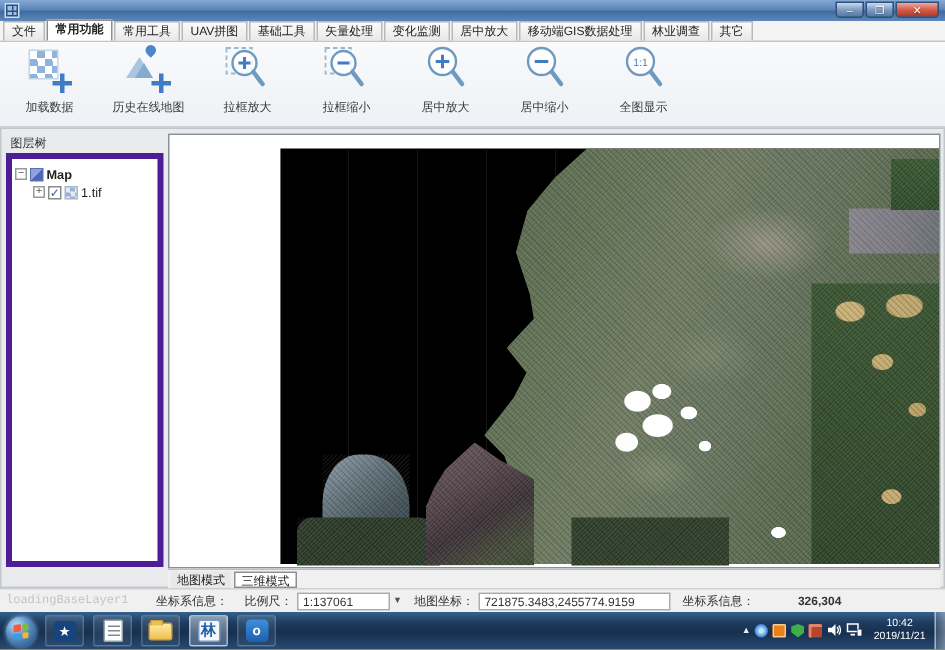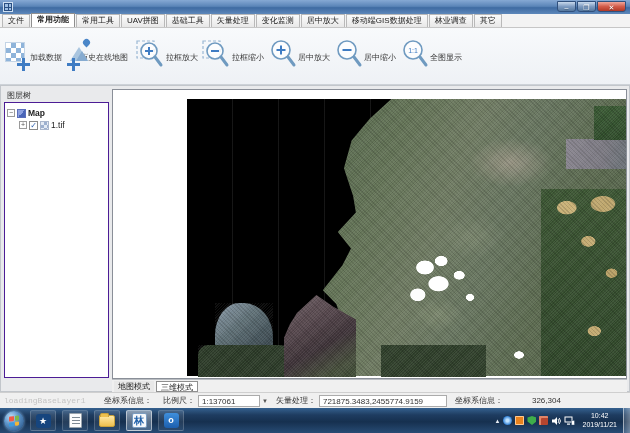--- a/index.html
+++ b/index.html
@@ -22,40 +22,40 @@
   .tabstrip{position:absolute;left:0;top:14px;width:630px;height:14px;background:#f3f3f3;border-bottom:1px solid #c6c6c6;
     display:flex;align-items:flex-end;padding-left:2px;}
   .rtab{height:13px;line-height:12px;font-size:8px;color:#222;padding:0 5px;margin-right:1px;
     border:1px solid #b9b9b9;border-bottom:none;background:linear-gradient(#fbfbfb,#e8e8e8);white-space:nowrap;}
   .rtab.active{background:#fff;font-weight:bold;height:14px;border-color:#8f8f8f;}
 
   
   .toolbar{position:absolute;left:0;top:28px;width:630px;height:57px;
     background:linear-gradient(#f8fafc,#eef1f5);border-bottom:1px solid #cdd2d8;
     display:flex;align-items:flex-start;padding:2px 0 0 4px;gap:8px;}
-  .tool{width:58px;height:52px;display:flex;flex-direction:row;align-items:center;justify-content:flex-start;}
+  .tool{width:58px;height:52px;display:flex;flex-direction:column;align-items:center;justify-content:flex-start;}
   .tool .ticon{width:30px;height:34px;position:relative;display:block;}
   .tool .tlabel{font-size:8px;color:#3a3a3a;margin-top:2px;white-space:nowrap;}
   
   .checker{position:absolute;left:1px;top:3px;width:20px;height:20px;border:1px solid #c3d4e6;
     background:repeating-conic-gradient(#8fb4da 0% 25%,#ffffff 0% 50%) 0 0/10px 10px;}
   .cross{position:absolute;width:13px;height:13px;}
   .cross::before,.cross::after{content:"";position:absolute;background:#3f7cc3;}
   .cross::before{left:5px;top:0;width:3px;height:13px;}
   .cross::after{left:0;top:5px;width:13px;height:3px;}
   .cross.br{right:0;bottom:2px;}
   
   .mtn{position:absolute;left:0;top:8px;width:0;height:0;border-left:9px solid transparent;border-right:9px solid transparent;border-bottom:14px solid #a9c5df;}
   .mtn2{position:absolute;left:6px;top:12px;width:0;height:0;border-left:6px solid transparent;border-right:6px solid transparent;border-bottom:10px solid #7fa6cc;border-bottom-color:#86abd0;}
   .pin{position:absolute;left:13px;top:0px;width:7px;height:7px;border-radius:50% 50% 50% 0;transform:rotate(-45deg);background:#4a86c8;}
 
   
   .workspace{position:absolute;left:0;top:85px;width:630px;height:307px;background:#e9eaec;border:1px solid #c2c6cb;}
   .panel-title{position:absolute;left:6px;top:4px;font-size:8px;color:#333;}
-  .tree-box{position:absolute;left:3px;top:16px;width:105px;height:276px;background:#fff;border:1px solid #4c1d95;font-size:8.5px;color:#222;padding:4px 2px;}
+  .tree-box{position:absolute;left:3px;top:16px;width:105px;height:276px;background:#fff;border:4px solid #4c1d95;font-size:8.5px;color:#222;padding:4px 2px;}
   .trow{display:flex;align-items:center;height:12px;gap:2px;}
   .trow.indent{padding-left:12px;}
   .expander{width:8px;height:8px;border:1px solid #9a9a9a;font-size:7px;line-height:6px;text-align:center;color:#555;background:#fdfdfd;flex:0 0 auto;}
   .lyr-map-icon{width:9px;height:9px;flex:0 0 auto;background:linear-gradient(135deg,#8ea2e0 50%,#4a66b8 50%);border:1px solid #5b6fbb;}
   .cbx{width:9px;height:9px;border:1px solid #8a8a8a;background:#fff;font-size:8px;line-height:8px;color:#2f62b0;text-align:center;flex:0 0 auto;}
   .raster-ic{width:9px;height:9px;flex:0 0 auto;background:repeating-conic-gradient(#9db0cf 0% 25%,#e4eaf4 0% 50%) 0 0/6px 6px;border:1px solid #aab6cc;}
   .tname{white-space:nowrap;}
   .tname.bold{font-weight:bold;}
 
   
@@ -109,21 +109,21 @@
 
   
   .statusbar{position:absolute;left:0;top:392px;width:630px;height:16px;background:#f0f0f0;border-top:1px solid #cfcfcf;
     display:flex;align-items:center;font-size:8px;color:#333;}
   .st-loading{margin-left:4px;color:#b9b9b9;opacity:.8;width:92px;white-space:nowrap;overflow:hidden;font-family:Liberation Mono, monospace;}
   .st-label{margin:0 3px 0 8px;white-space:nowrap;}
   .st-box{background:#fff;border:1px solid #ababab;height:12px;line-height:11px;padding:0 3px;white-space:nowrap;}
   .st-scale{width:62px;}
   .st-arrow{font-size:6px;color:#555;margin-left:2px;}
   .st-coord{width:128px;}
-  .st-screenval{margin-left:26px;}
+  .st-screenval{margin-left:26px;font-weight:bold;}
 
   
   .taskbar{position:absolute;left:0;top:408px;width:630px;height:25px;
     background:linear-gradient(180deg,#35618f 0%,#1e3c60 28%,#16304f 55%,#274b74 100%);display:flex;align-items:center;}
   .orb{width:20px;height:20px;border-radius:50%;margin-left:4px;position:relative;flex:0 0 auto;
     background:radial-gradient(circle at 35% 30%,#bfe0f7 0%,#5d94c9 40%,#1f4a7c 100%);box-shadow:0 0 3px rgba(160,210,255,.8);}
   .flag{position:absolute;left:5px;top:5px;width:10px;height:10px;display:grid;grid-template-columns:1fr 1fr;grid-template-rows:1fr 1fr;gap:1px;transform:skewY(-8deg);}
   .flag i{border-radius:1px;}
   .flag i:nth-child(1){background:#f05b47;} .flag i:nth-child(2){background:#7db84c;}
   .flag i:nth-child(3){background:#3b9ce0;} .flag i:nth-child(4){background:#f2b636;}
@@ -299,21 +299,21 @@
     </div>
 
   </div>
 
   <div class="statusbar">
     <span class="st-loading">loadingBaseLayer1</span>
     <span class="st-label">坐标系信息：</span>
     <span class="st-label">比例尺：</span>
     <span class="st-box st-scale">1:137061</span>
     <span class="st-arrow">▼</span>
-    <span class="st-label">矢量处理：</span>
+    <span class="st-label">地图坐标：</span>
     <span class="st-box st-coord">721875.3483,2455774.9159</span>
     <span class="st-label">坐标系信息：</span>
     <span class="st-screenval">326,304</span>
   </div>
 
   <div class="taskbar">
     <span class="orb">
         <span class="flag">
           <i></i>
           <i></i>

